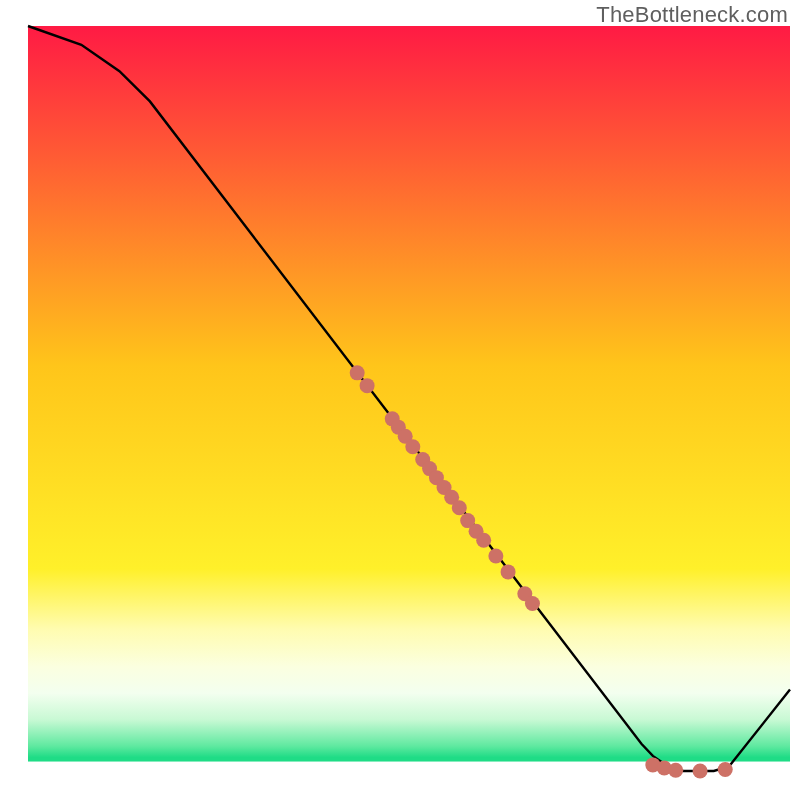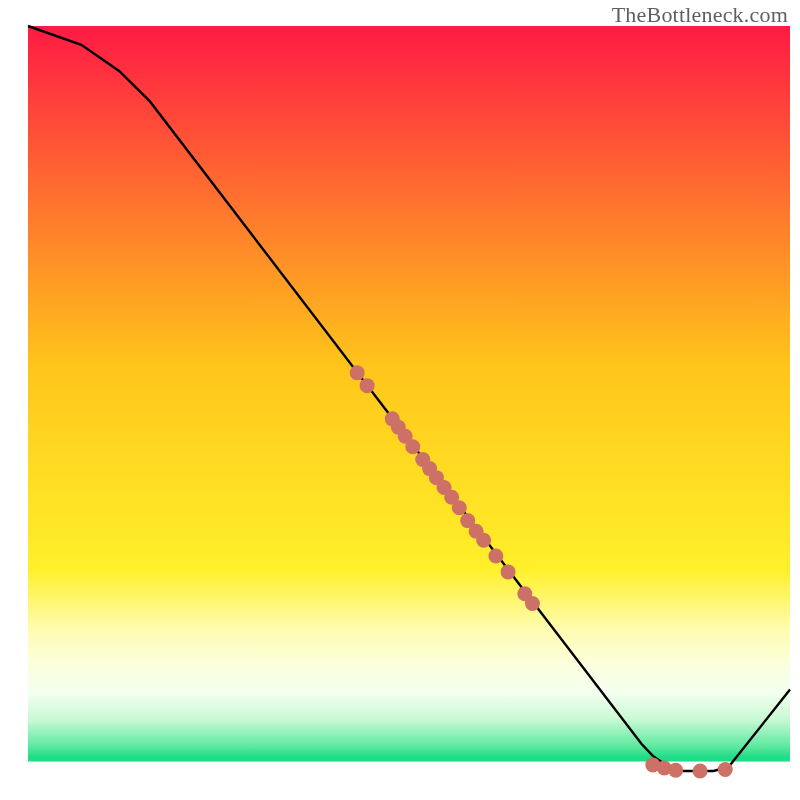--- a/index.html
+++ b/index.html
@@ -7,21 +7,20 @@
     padding: 0;
     width: 800px;
     height: 800px;
     overflow: hidden;
     font-family: Arial, Helvetica, sans-serif;
   }
   #stage {
     position: relative;
     width: 800px;
     height: 800px;
-    font-family: Liberation Serif, serif;
   }
   svg {
     display: block;
   }
   #watermark {
     position: absolute;
     top: 2px;
     right: 12px;
     font-size: 22px;
     font-weight: 500;

